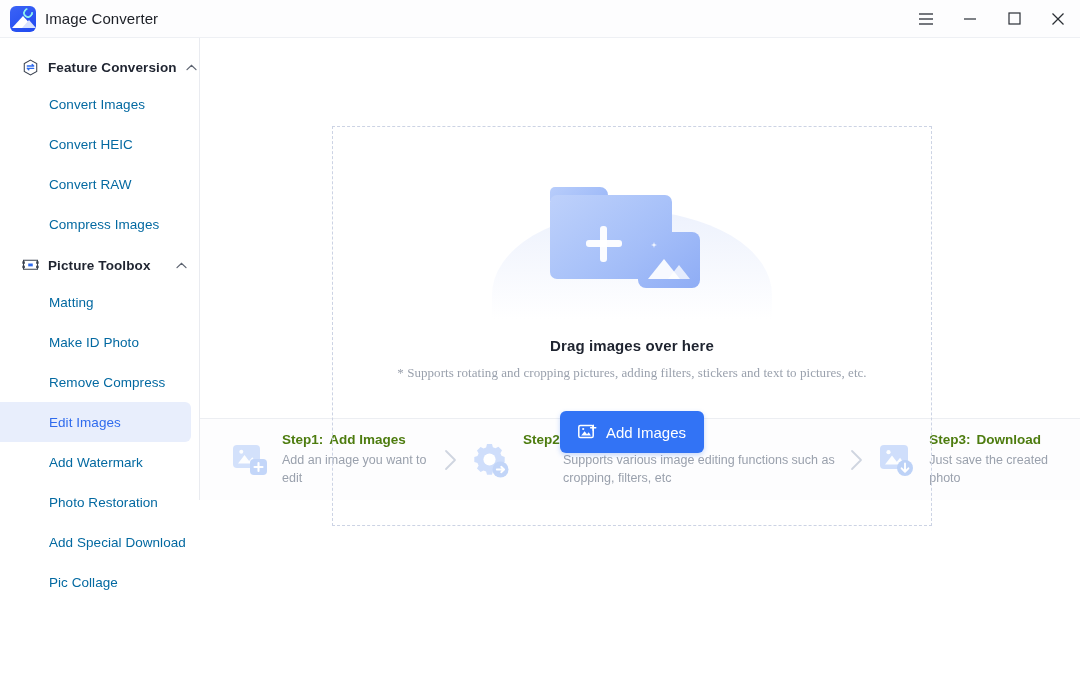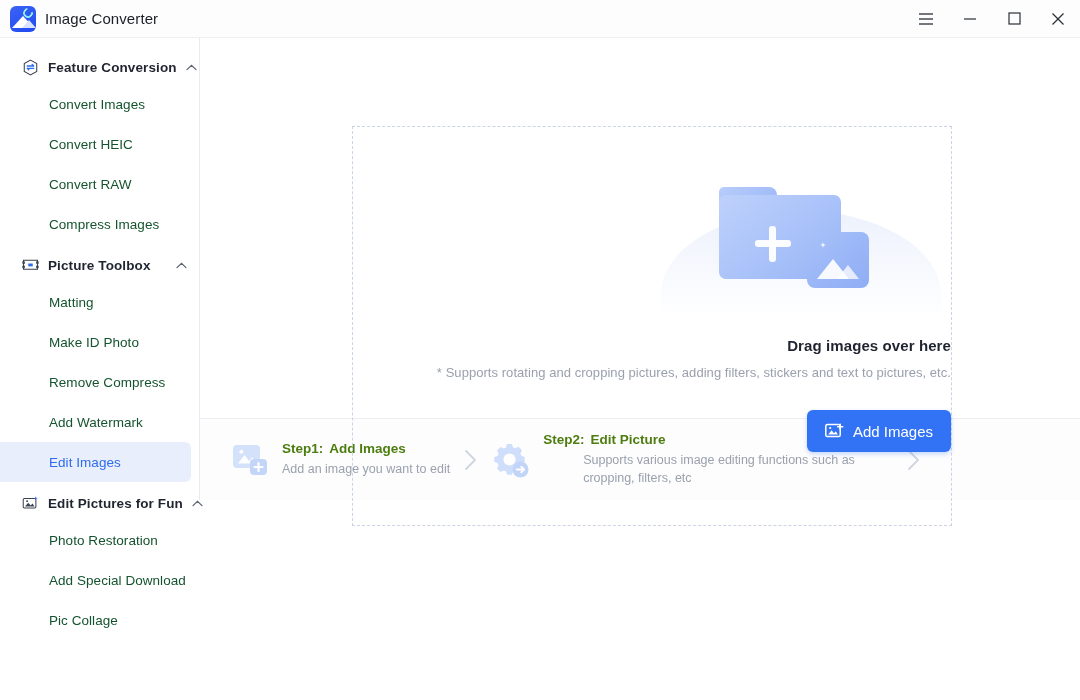--- a/index.html
+++ b/index.html
@@ -84,42 +84,42 @@
   .group-head .ghlabel {
     font-size: 13.5px; color: #1f2430; font-weight: 700;
     letter-spacing: .1px; white-space: nowrap;
   }
   .group-head .caret { margin-left: auto; color: #6b7280; }
   .group-head .caret svg { display: block; }
 
   .nav-item {
     height: 40px; display: flex; align-items: center;
     padding-left: 49px;
-    font-size: 13.5px; color: #14532d;
+    font-size: 13.5px; color: #0369a1;
     margin-right: 8px;
     border-radius: 0 6px 6px 0;
     letter-spacing: .05px;
   }
   .nav-item.active { background: #e8eefc; color: #2f6bed; }
 
   
   .main {
     flex: 1; display: flex; flex-direction: column; min-width: 0;
     background: #ffffff;
   }
   .content {
     flex: 1; display: flex; align-items: flex-start; justify-content: center;
     position: relative;
   }
   .dropzone {
     position: absolute;
-    left: 152px; top: 88px;
+    left: 132px; top: 88px;
     width: 600px; height: 400px;
     border: 1px dashed #ccd3e4;
-    display: flex; flex-direction: column; align-items: flex-end;
+    display: flex; flex-direction: column; align-items: center;
   }
   .illus {
     position: relative;
     width: 300px; height: 150px;
     margin-top: 48px;
     display: flex; align-items: flex-end; justify-content: center;
   }
   .illus .halo {
     position: absolute; left: 10px; bottom: -6px;
     width: 280px; height: 120px; border-radius: 50% 50% 14px 14px / 70% 70% 14px 14px;
@@ -170,21 +170,21 @@
     background: #ffffff; opacity: .9;
     clip-path: polygon(50% 0,61% 39%,100% 50%,61% 61%,50% 100%,39% 61%,0 50%,39% 39%);
   }
 
   .dz-title {
     margin-top: 12px;
     font-size: 15px; font-weight: 700; color: #1f2430; letter-spacing: .1px;
   }
   .dz-sub {
     margin-top: 11px;
-    font-size: 13px; color: #9aa1ad; letter-spacing: .05px;
+    font-size: 13px; color: #9aa1ad; letter-spacing: .05px; font-family: Liberation Serif, serif;
   }
   .add-btn {
     margin-top: 30px;
     height: 42px; padding: 0 18px;
     background: #3273f5; border: none; border-radius: 6px;
     display: inline-flex; align-items: center; gap: 9px;
     color: #ffffff; font-size: 15px; font-family: inherit;
     cursor: pointer;
     box-shadow: 0 2px 5px rgba(50,115,245,.28);
   }
@@ -315,43 +315,27 @@
       </div>
       <div class="nav-item">
           <span>Matting</span>
         </div>
       <div class="nav-item">
           <span>Make ID Photo</span>
         </div>
       <div class="nav-item">
           <span>Remove Compress</span>
         </div>
-      <div class="nav-item">
-          <span>Add Watermark</span>
-        </div>
       <div class="nav-item active">
           <span>Edit Images</span>
         </div>
-
-      <div class="group-head">
-        <span class="ghicon">
-          <svg width="17" height="17" viewBox="0 0 18 18">
-            <rect x="1.3" y="3.6" width="13.4" height="10.2" rx="1.3" fill="none" stroke="#3a4250" stroke-width="1.1"></rect>
-            <path d="M3.2 12.2 6.6 8.1l2.6 3.1 1.9-2.1 2.2 3.1z" fill="#3a4250"></path>
-            <circle cx="5.4" cy="6.5" r="1" fill="#3a4250"></circle>
-            <path d="M14.6 1.4l.55 1.5 1.5.55-1.5.55-.55 1.5-.55-1.5-1.5-.55 1.5-.55z" fill="#2f6bed"></path>
-          </svg>
-        </span>
-        <span class="ghlabel">Edit Pictures for Fun</span>
-        <span class="caret">
-          <svg width="11" height="7" viewBox="0 0 11 7">
-              <path d="M1 5.6 5.5 1.4 10 5.6" fill="none" stroke="#5c6370" stroke-width="1.25" stroke-linecap="round"></path>
-            </svg>
-        </span>
-      </div>
+      <div class="nav-item">
+          <span>Add Watermark</span>
+        </div>
+
       <div class="nav-item">
           <span>Photo Restoration</span>
         </div>
       <div class="nav-item">
           <span>Add Special Download</span>
         </div>
       <div class="nav-item">
           <span>Pic Collage</span>
         </div>
     </div>
@@ -436,19 +420,36 @@
             <div class="sdesc">Supports various image editing functions such as cropping, filters, etc</div>
           </div>
         </div>
 
         <div class="chev">
           <svg width="13" height="22" viewBox="0 0 13 22">
               <path d="M2 2 11 11 2 20" fill="none" stroke="#cfd5e0" stroke-width="1.8" stroke-linecap="round" stroke-linejoin="round"></path>
             </svg>
         </div>
 
+        <div class="step step3">
+          <span class="sicon">
+            <svg width="40" height="40" viewBox="0 0 40 40">
+              <rect x="3" y="5" width="28" height="24" rx="4" fill="#cfdefb"></rect>
+              <path d="M8 24.5 15 15.5l4.8 6.2 3.3-3.9 4.6 6.7z" fill="#ffffff" opacity=".95"></path>
+              <circle cx="11.5" cy="12.2" r="2.1" fill="#ffffff" opacity=".95"></circle>
+              <circle cx="28" cy="28" r="8" fill="#bdd2f7"></circle>
+              <path d="M28 23.5v8M24.6 28.3 28 31.8l3.4-3.5" fill="none" stroke="#ffffff" stroke-width="1.9" stroke-linecap="round" stroke-linejoin="round"></path>
+            </svg>
+          </span>
+          <div class="stxt">
+            <div class="shead">
+              <span class="num">Step3:</span><span>Download</span>
+            </div>
+            <div class="sdesc">Just save the created photo</div>
+          </div>
+        </div>
 
         <div class="spacer"></div>
       </div>
 
     </div>
   </div>
 </div>
 
 </body></html>

